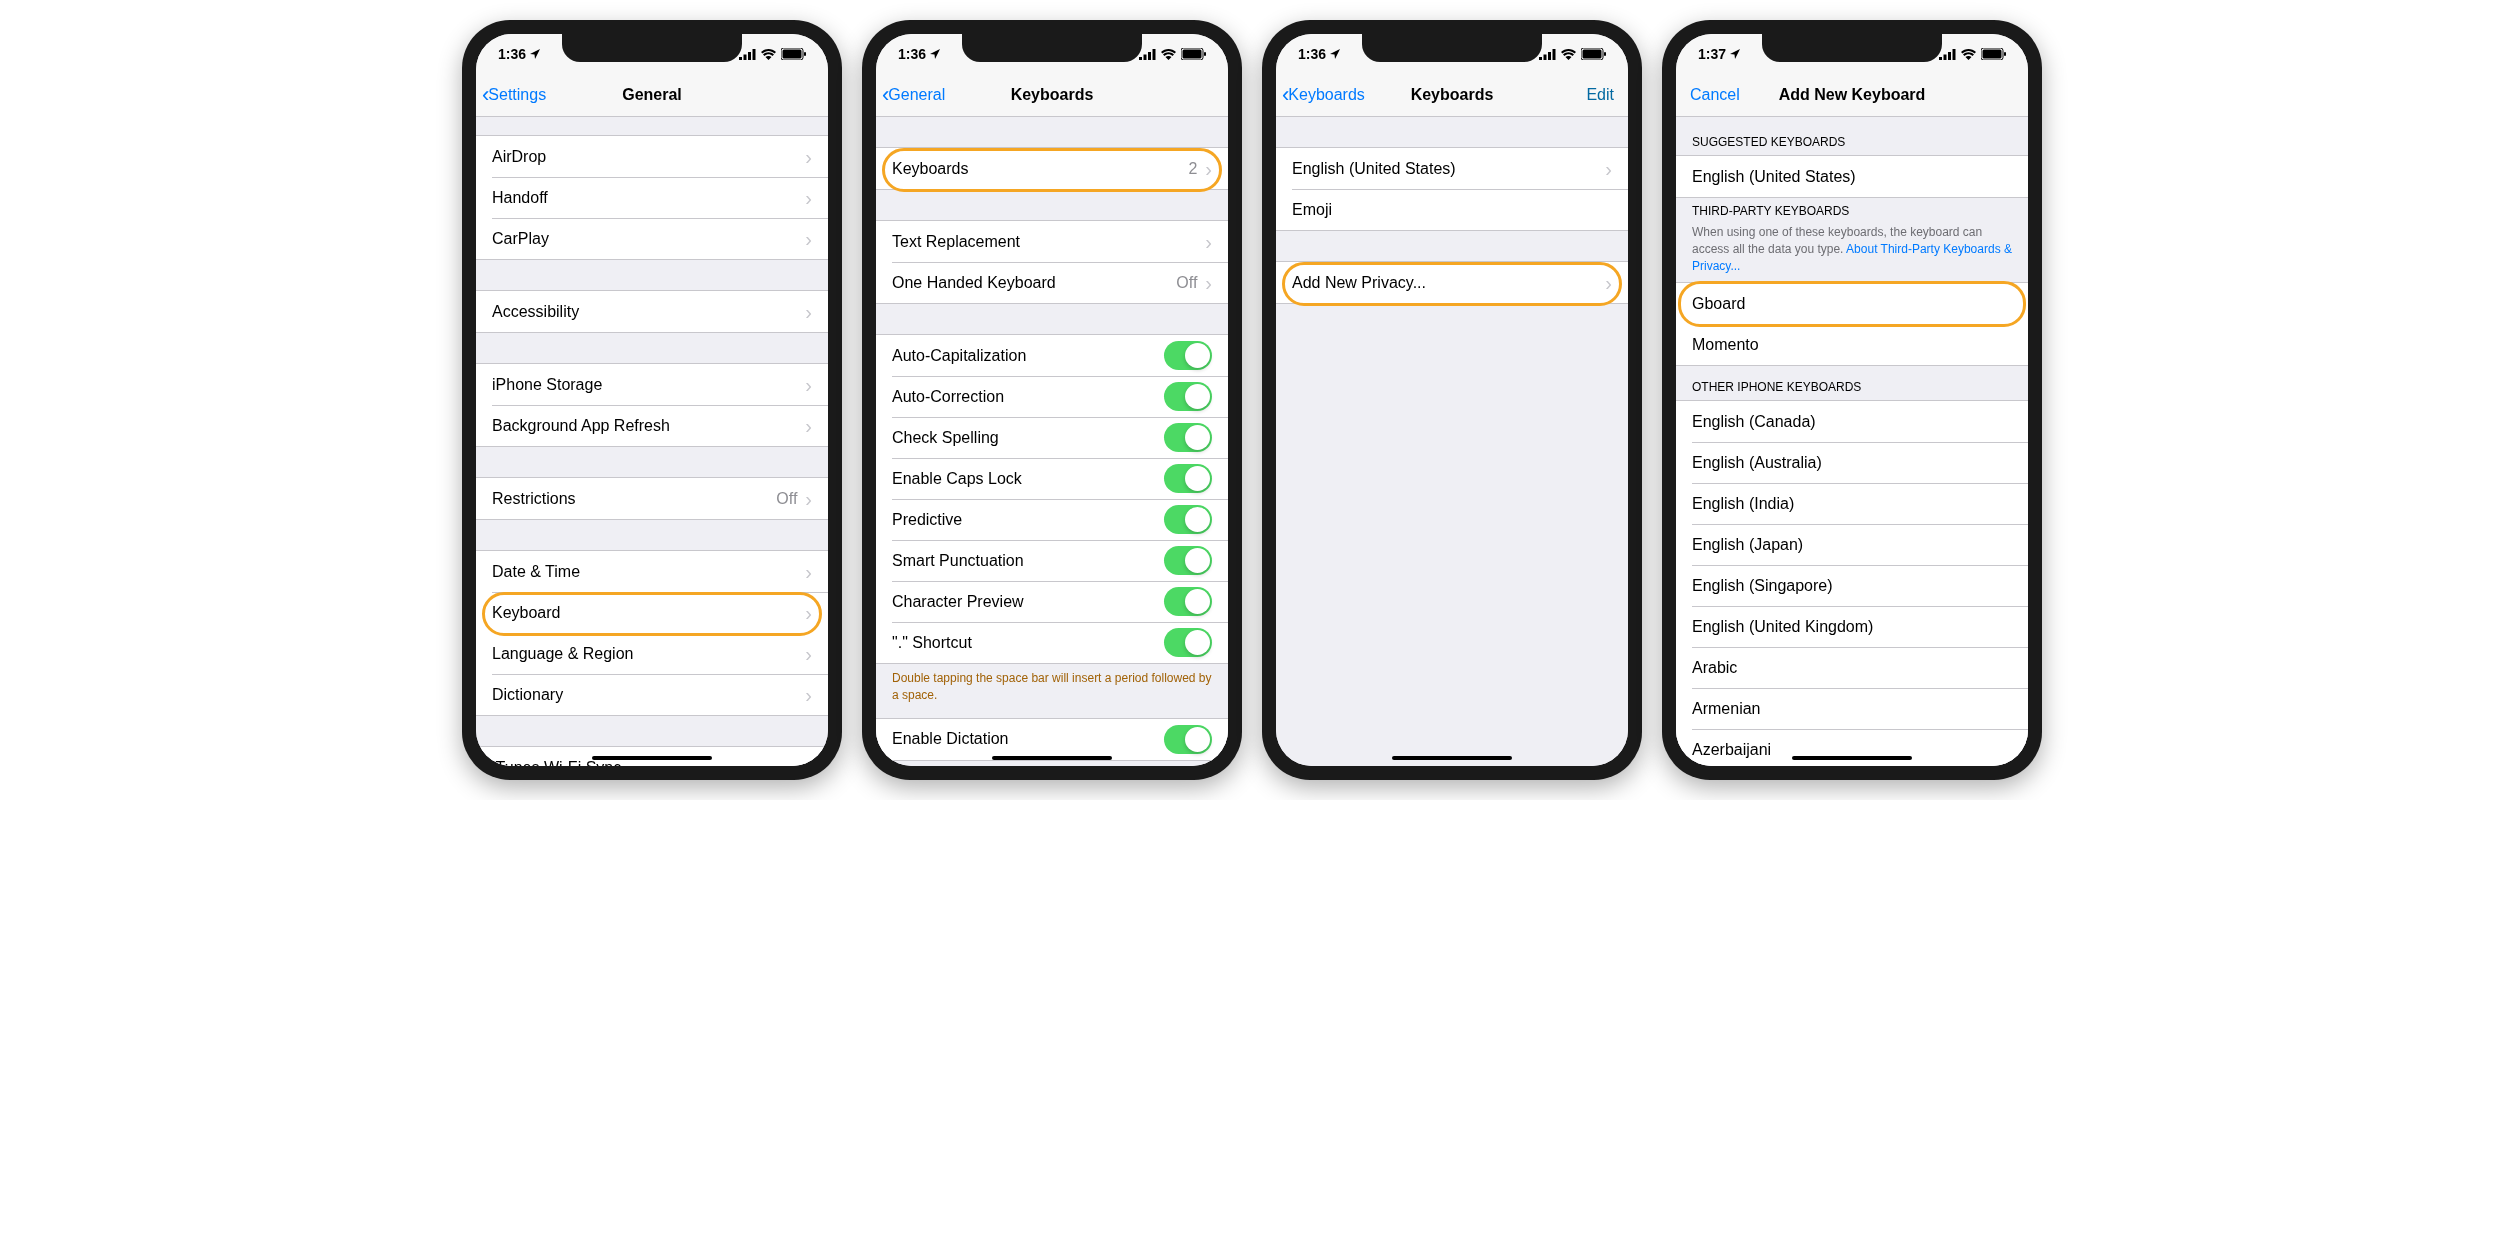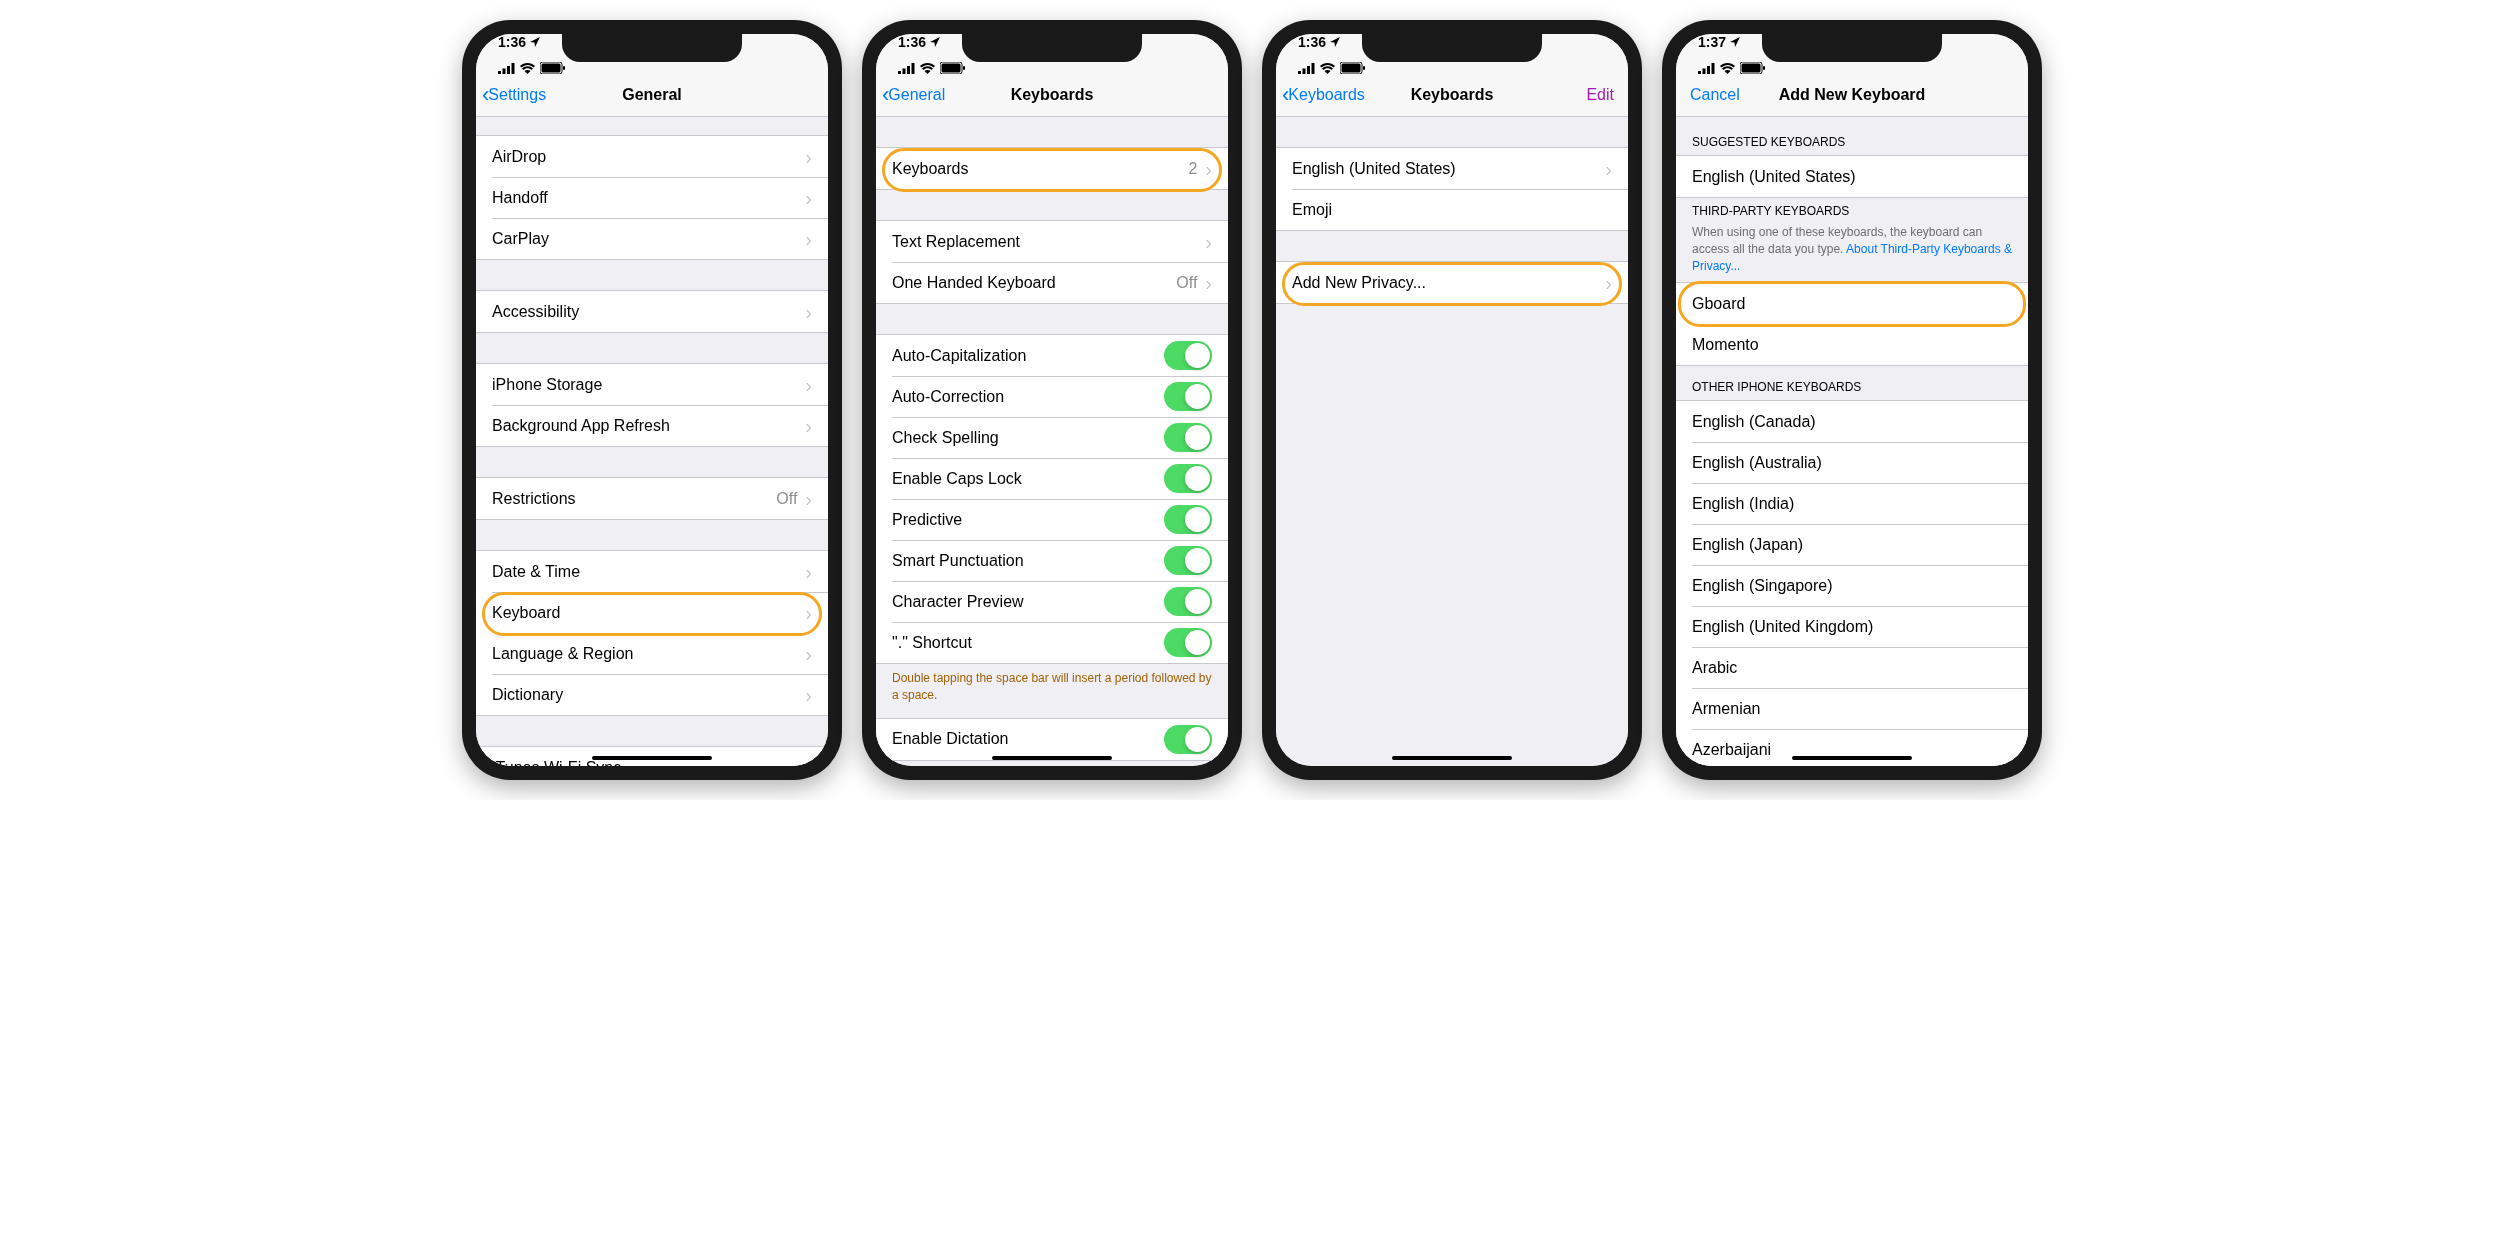--- a/index.html
+++ b/index.html
@@ -38,27 +38,26 @@
     transform: translateX(-50%);
     width: 180px;
     height: 28px;
     background: #1a1a1a;
     border-radius: 0 0 18px 18px;
     z-index: 100;
   }
   .status-bar {
     height: 40px;
     display: flex;
-    align-items: flex-start;
+    align-items: center;
     justify-content: space-between;
     padding: 0 22px;
     font-size: 14px;
     font-weight: 600;
     background: #f7f7f7;
-    flex-direction: column;
   }
   .status-left { display: flex; align-items: center; gap: 4px; }
   .status-right { display: flex; align-items: center; gap: 5px; }
   .nav-bar {
     height: 42px;
     background: #f7f7f7;
     border-bottom: 1px solid #c8c7cc;
     display: flex;
     align-items: center;
     position: relative;
@@ -81,21 +80,21 @@
     position: absolute;
     left: 50%;
     transform: translateX(-50%);
     font-size: 16px;
     font-weight: 600;
     color: #000;
   }
   .nav-right {
     position: absolute;
     right: 14px;
-    color: #a21caf;
+    color: #0369a1;
     font-size: 16px;
   }
   .content {
     flex: 1;
     overflow-y: hidden;
     background: #efeff4;
   }
   .section-gap { height: 30px; }
   .section-gap-sm { height: 18px; }
   .section-header {

